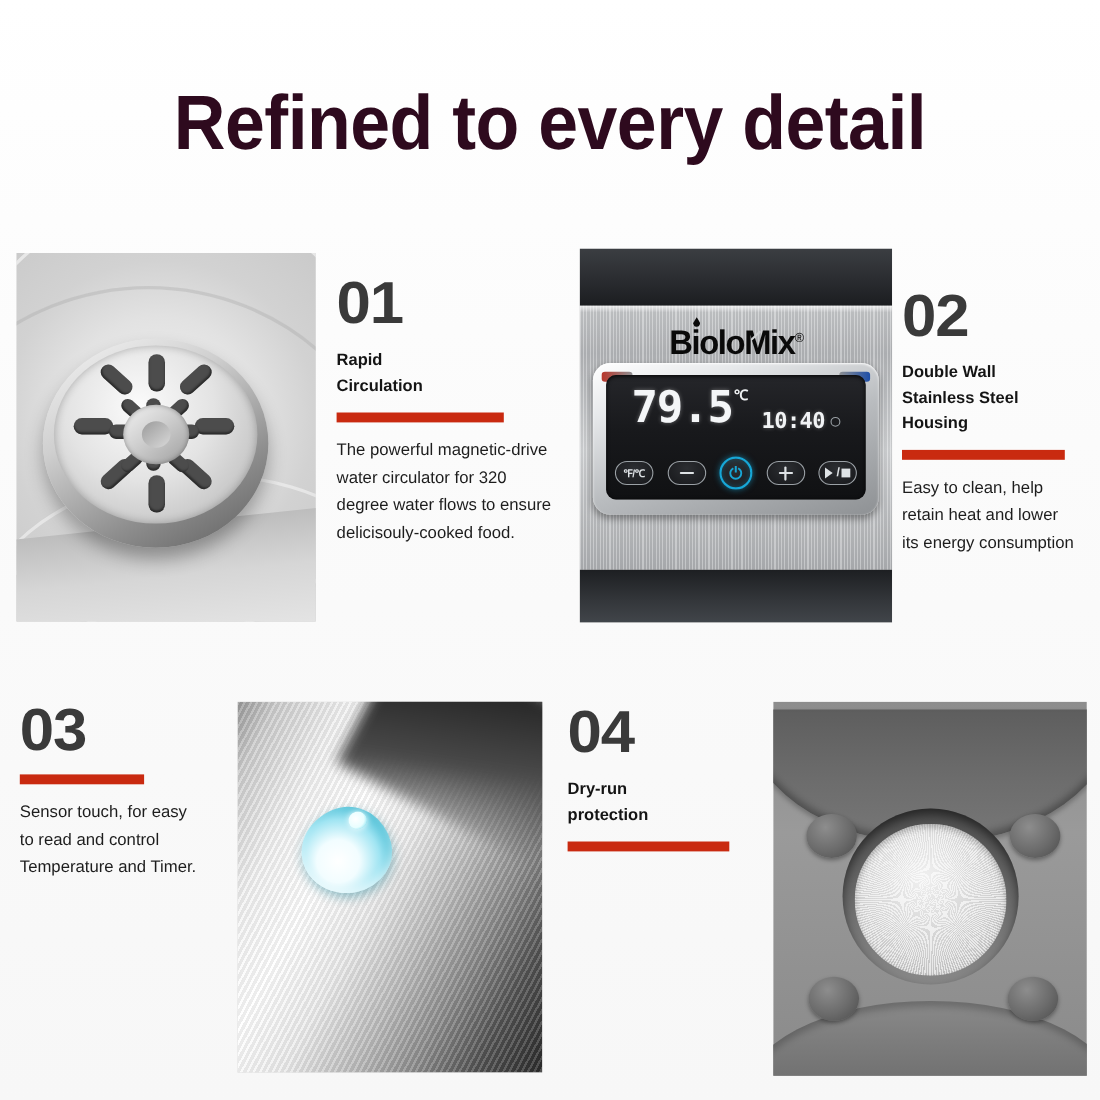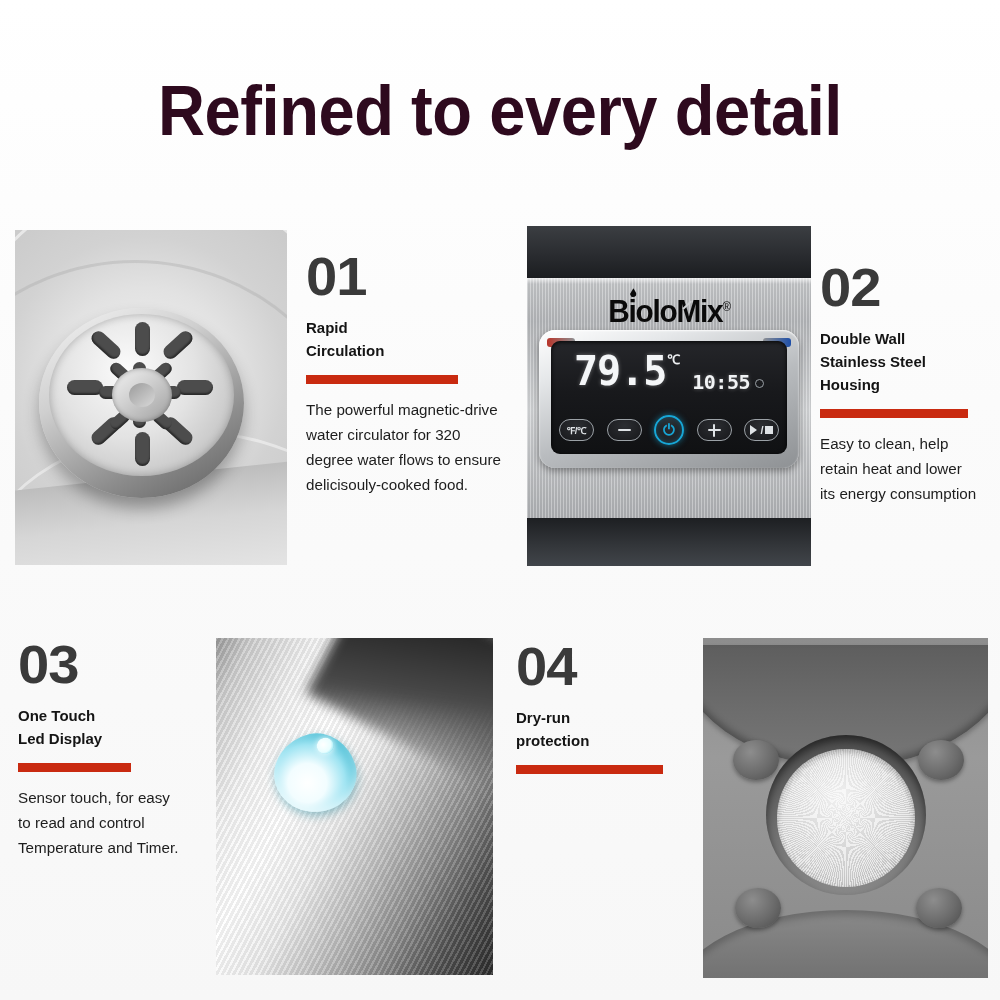--- a/index.html
+++ b/index.html
@@ -376,21 +376,21 @@
     <div class="cp-logo"><span>B<span class="dropi">i</span>olo<span class="leafo">M</span>ix</span><span class="reg">®</span></div>
 
     <div class="cp-bezel">
       <div class="corner-r"></div>
       <div class="corner-b"></div>
 
       <div class="cp-screen">
         <div class="cp-readout">
           <div class="cp-temp">79.5</div>
           <div class="cp-unit">℃</div>
-          <div class="cp-timer">10:55</div>
+          <div class="cp-timer">10:40</div>
           <div class="cp-clock-icon"></div>
         </div>
 
         <div class="cp-buttons">
           <div class="cp-btn">
             <span class="fc">℉/℃</span>
           </div>
           <div class="cp-btn">
             <span class="bar"></span>
           </div>
@@ -416,22 +416,20 @@
 Stainless Steel
 Housing</div>
     <div class="fbar" style="width:148px;"></div>
     <div class="fbody">Easy to clean, help
 retain heat and lower
 its energy consumption</div>
   </div>
 
   <div class="feature" style="left:18px; top:637px; width:200px;">
     <div class="fnum">03</div>
-    <div class="ftitle" style="white-space:pre-line;">One Touch
-Led Display</div>
     <div class="fbar" style="width:113px;"></div>
     <div class="fbody">Sensor touch, for easy
 to read and control
 Temperature and Timer.</div>
   </div>
 
   <div class="photo" id="photo3">
     <div class="wd-bg"></div>
     <div class="wd-streak"></div>
     <div class="wd-dark-top"></div>

